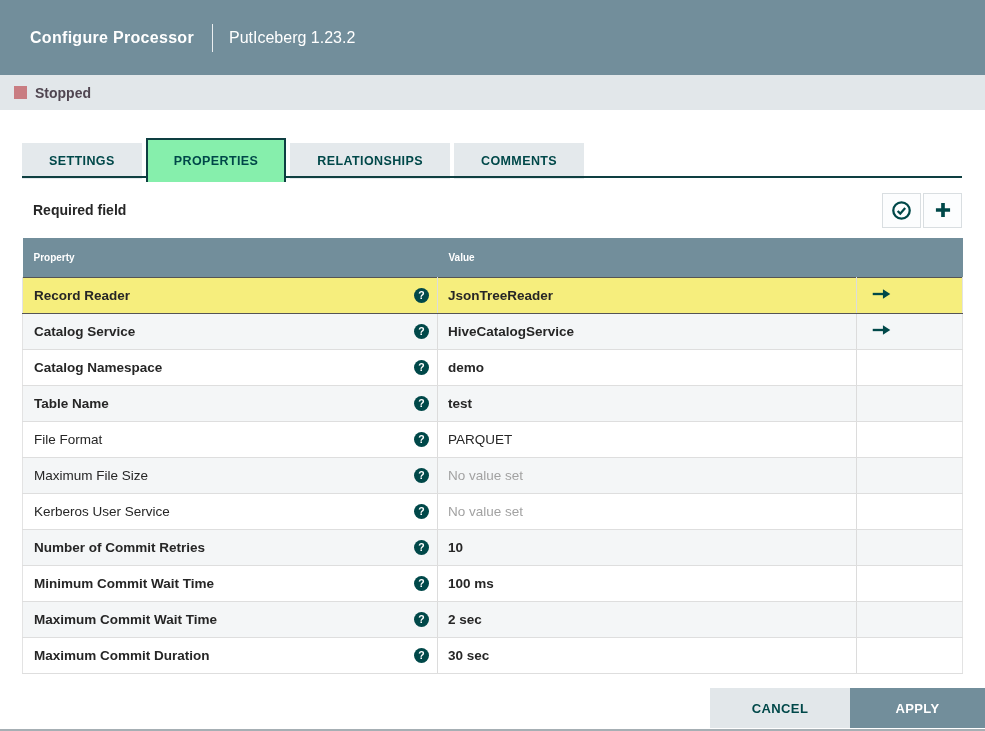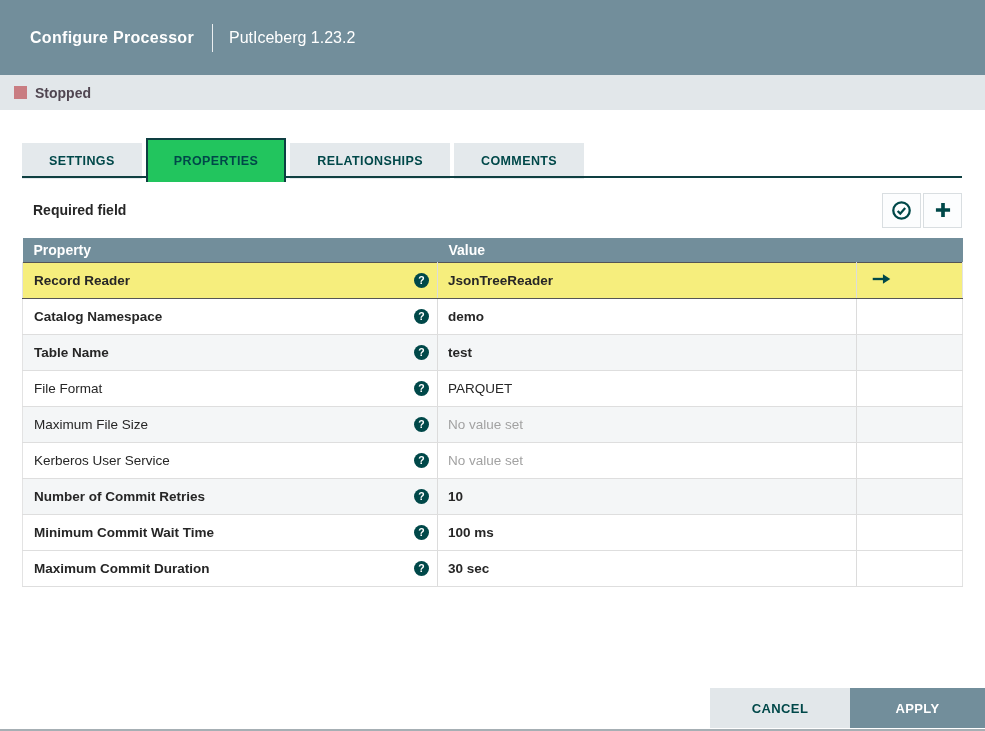--- a/index.html
+++ b/index.html
@@ -33,43 +33,43 @@
   
   .tabbar { position:relative; margin-top:27px; height:45px; display:flex; align-items:center; }
   .tabbar .tabline { position:absolute; left:0; right:0; top:39px; height:2px; background:#0E3F41; z-index:1; }
   .tab {
     margin-top:3px; height:36px; padding:0 27px; margin-right:4px;
     background:#E4E9EC; color:#004849; font-size:12.5px; font-weight:bold; letter-spacing:.4px;
     display:flex; align-items:center; cursor:pointer; z-index:0; border:none;
     font-family:"Liberation Sans","DejaVu Sans",sans-serif;
   }
   .tab.active {
-    margin-top:0; height:44px; background:#22c55e;
+    margin-top:0; height:44px; background:#86efac;
     border:2px solid #0E3F41; border-bottom:none; z-index:2; padding:8px 26px;
   }
 
   
   .prop-toolbar { margin-top:10px; height:36px; display:flex; align-items:center; }
   .required-label { font-size:14px; font-weight:bold; color:#262626; padding-left:11px; }
   .toolbar-spacer { flex:1; }
   .icon-btn {
     width:39px; height:35px; background:#FCFDFE; border:1px solid #D9DEE1;
     display:flex; align-items:center; justify-content:center; cursor:pointer; margin-left:2px;
   }
   .icon-btn svg { display:block; }
 
   
   table.props { margin-top:10px; width:940px; border-collapse:collapse; table-layout:fixed; }
   table.props col.c-prop { width:415px; }
   table.props col.c-val  { width:419px; }
   table.props col.c-go   { width:106px; }
 
   table.props thead th {
-    background:#728E9B; color:#ffffff; font-size:14px; font-weight:bold; text-align:left;
-    height:24px; padding:0 0 0 11px;
+    background:#728E9B; color:#ffffff; font-size:10px; font-weight:bold; text-align:left;
+    height:39px; padding:0 0 0 11px;
   }
   table.props tbody td { height:36px; font-size:13.5px; padding:0; }
   table.props tbody tr { background:#ffffff; }
   table.props tbody tr.alt { background:#F4F6F7; }
   table.props tbody tr.selected { background:#F6EE7D; }
   table.props tbody tr.selected td { border-top:1px solid #555555; border-bottom:1px solid #555555; }
 
   table.props tbody td { border-bottom:1px solid #DEDEDE; }
   table.props tbody td.prop-cell,
   table.props tbody td.val-cell { border-right:1px solid #DCDCDC; }
@@ -166,20 +166,35 @@
               </div>
             </td>
             <td class="val-cell"><span class="val-text">JsonTreeReader</span></td>
             <td class="go-cell"><span class="go-arrow">
                 <svg width="19" height="12" viewBox="0 0 26 14">
                   <path d="M1 7h16" stroke="#004849" stroke-width="3.2"></path>
                   <path d="M15 0.5l10 6.5-10 6.5z" fill="#004849"></path>
                 </svg>
               </span></td>
           </tr>
+          <tr class="alt req">
+            <td class="prop-cell">
+              <div class="prop-cell-inner">
+                <span class="prop-name">Catalog Service</span>
+                <span class="help-badge">?</span>
+              </div>
+            </td>
+            <td class="val-cell"><span class="val-text">HiveCatalogService</span></td>
+            <td class="go-cell"><span class="go-arrow">
+                <svg width="19" height="12" viewBox="0 0 26 14">
+                  <path d="M1 7h16" stroke="#004849" stroke-width="3.2"></path>
+                  <path d="M15 0.5l10 6.5-10 6.5z" fill="#004849"></path>
+                </svg>
+              </span></td>
+          </tr>
           <tr class=" req">
             <td class="prop-cell">
               <div class="prop-cell-inner">
                 <span class="prop-name">Catalog Namespace</span>
                 <span class="help-badge">?</span>
               </div>
             </td>
             <td class="val-cell"><span class="val-text">demo</span></td>
             <td class="go-cell"></td>
           </tr>
@@ -234,20 +249,30 @@
             <td class="go-cell"></td>
           </tr>
           <tr class=" req">
             <td class="prop-cell">
               <div class="prop-cell-inner">
                 <span class="prop-name">Minimum Commit Wait Time</span>
                 <span class="help-badge">?</span>
               </div>
             </td>
             <td class="val-cell"><span class="val-text">100 ms</span></td>
+            <td class="go-cell"></td>
+          </tr>
+          <tr class="alt req">
+            <td class="prop-cell">
+              <div class="prop-cell-inner">
+                <span class="prop-name">Maximum Commit Wait Time</span>
+                <span class="help-badge">?</span>
+              </div>
+            </td>
+            <td class="val-cell"><span class="val-text">2 sec</span></td>
             <td class="go-cell"></td>
           </tr>
           <tr class=" req">
             <td class="prop-cell">
               <div class="prop-cell-inner">
                 <span class="prop-name">Maximum Commit Duration</span>
                 <span class="help-badge">?</span>
               </div>
             </td>
             <td class="val-cell"><span class="val-text">30 sec</span></td>

